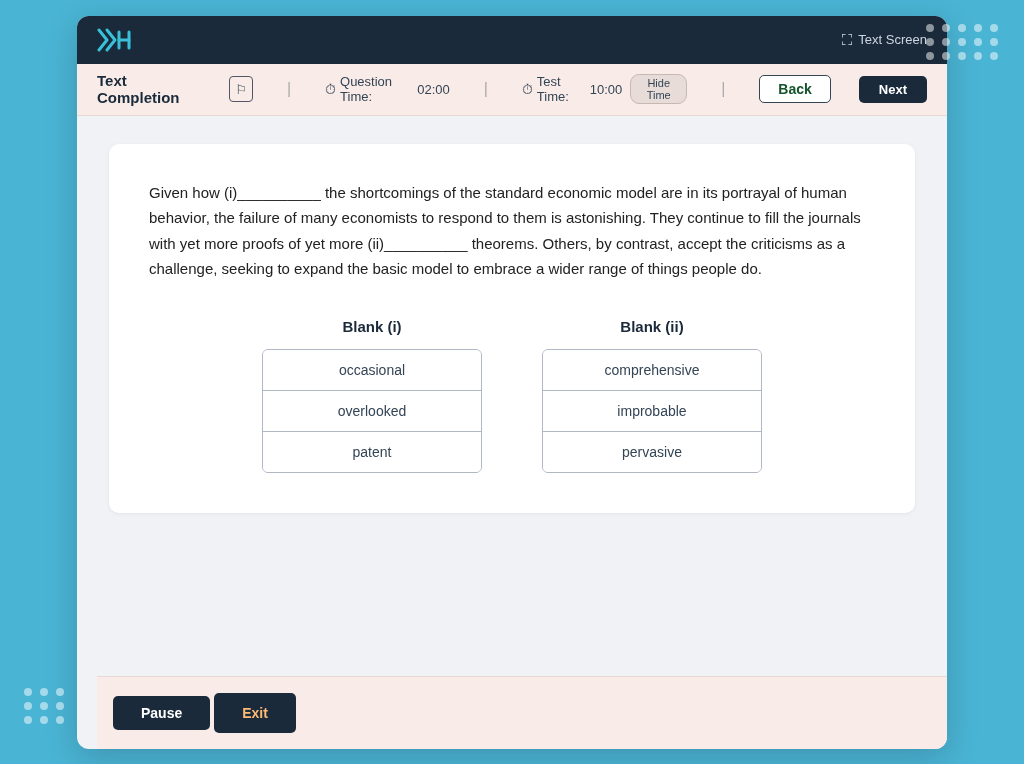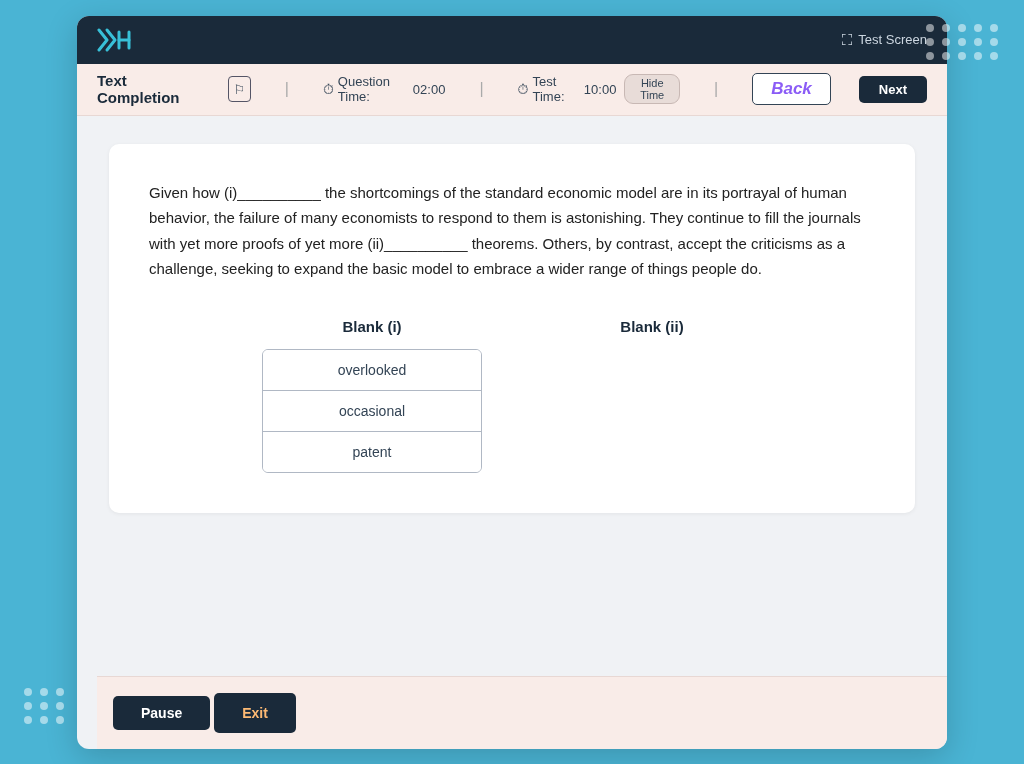--- a/index.html
+++ b/index.html
@@ -128,26 +128,25 @@
       font-size: 11px;
       color: #334455;
       padding: 2px 7px;
       cursor: pointer;
       margin-left: 4px;
     }
     .back-btn {
       background: #fff;
       border: 1.5px solid #334455;
       border-radius: 5px;
-      font-size: 17px;
-      color: #8b5cf6;
+      font-size: 14px;
+      color: #14532d;
       padding: 5px 18px;
       cursor: pointer;
       font-weight: 600;
-      font-style: italic;
     }
     .next-btn {
       background: #1a2a3a;
       border: none;
       border-radius: 5px;
       font-size: 13px;
       color: #fff;
       padding: 6px 20px;
       cursor: pointer;
       font-weight: 600;
@@ -291,21 +290,21 @@
         <polyline points="2,24 10,14 2,4" stroke="#38c0d8" stroke-width="3" stroke-linecap="round" stroke-linejoin="round" fill="none"></polyline>
         <polyline points="10,24 18,14 10,4" stroke="#38c0d8" stroke-width="3" stroke-linecap="round" stroke-linejoin="round" fill="none"></polyline>
 
         <line x1="22" y1="6" x2="22" y2="22" stroke="#38c0d8" stroke-width="3" stroke-linecap="round"></line>
         <line x1="32" y1="6" x2="32" y2="22" stroke="#38c0d8" stroke-width="3" stroke-linecap="round"></line>
         <line x1="22" y1="14" x2="32" y2="14" stroke="#38c0d8" stroke-width="3" stroke-linecap="round"></line>
       </svg>
     </div>
     <button class="fullscreen-btn">
       <span class="icon">⛶</span>
-      <span>Test Screen</span>
+      <span>Text Screen</span>
     </button>
   </div>
 
   <div class="header">
     <span class="header-title">Text Completion</span>
 
     <div class="avatar-icon">⚐</div>
     <span class="header-separator">|</span>
 
     <div class="header-meta">
@@ -331,28 +330,33 @@
 
   <div class="content">
     <div class="question-card">
       <p class="question-text">Given how (i)__________  the shortcomings of the standard economic model are in its portrayal of human behavior, the failure of many economists to respond to them is astonishing. They continue to fill the journals with yet more proofs of yet more (ii)__________  theorems. Others, by contrast, accept the criticisms as a challenge, seeking to expand the basic model to embrace a wider range of things people do.</p>
 
       <div class="blanks-section">
 
         <div class="blank-column">
           <div class="blank-header">Blank (i)</div>
           <div class="blank-options">
+            <div class="blank-option">occasional</div>
             <div class="blank-option">overlooked</div>
-            <div class="blank-option">occasional</div>
             <div class="blank-option">patent</div>
           </div>
         </div>
 
         <div class="blank-column">
           <div class="blank-header">Blank (ii)</div>
+          <div class="blank-options">
+            <div class="blank-option">comprehensive</div>
+            <div class="blank-option">improbable</div>
+            <div class="blank-option">pervasive</div>
+          </div>
         </div>
 
       </div>
     </div>
   </div>
 
   <div class="footer">
     <button class="pause-btn">Pause</button>
     <button class="exit-btn">Exit</button>
   </div>

